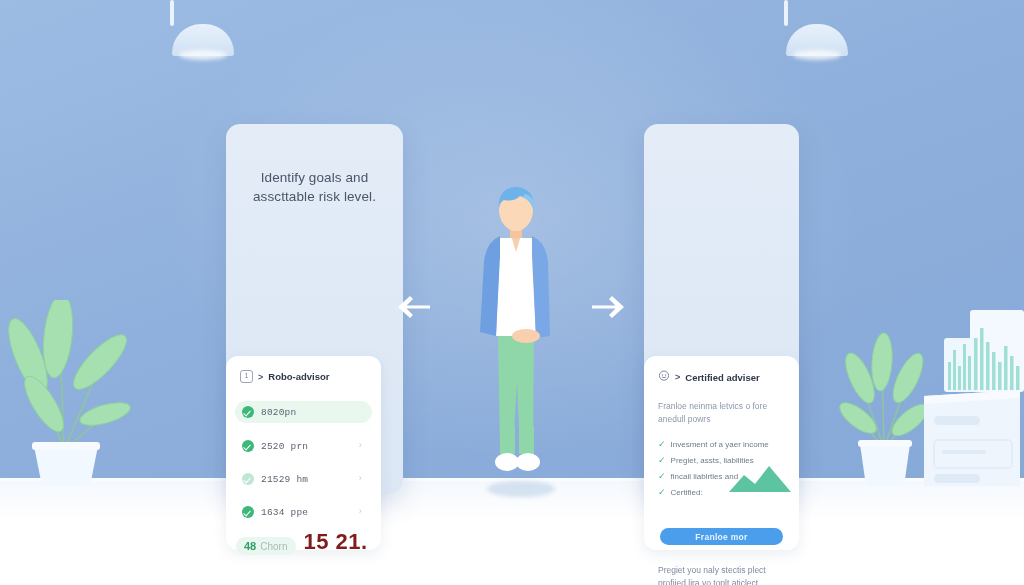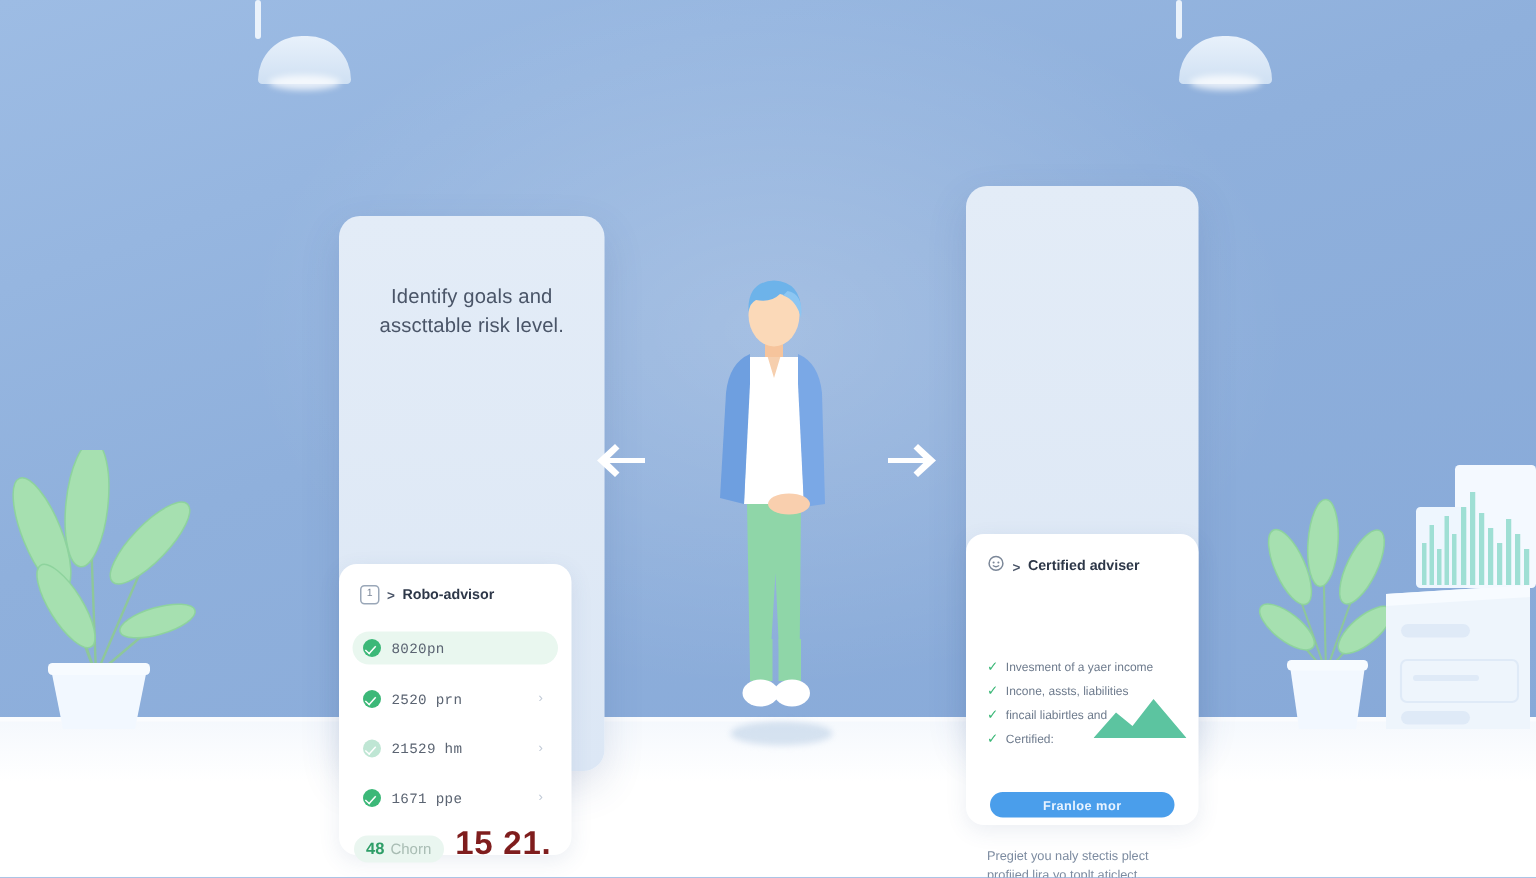--- a/index.html
+++ b/index.html
@@ -46,21 +46,21 @@
   }
   .lamp-1{left:172px;}
   .lamp-2{left:786px;}
 
   
   .card{
     position:absolute;border-radius:14px;
     background:linear-gradient(180deg,#e3ecf7 0%,#dce7f5 100%);
     box-shadow:0 10px 26px rgba(60,90,140,.16);
   }
-  .card-left{left:226px;top:124px;width:177px;height:370px;margin-top:20px;}
+  .card-left{left:226px;top:124px;width:177px;height:370px;}
   .card-right{left:644px;top:124px;width:155px;height:370px;}
 
   .card-title{
     position:absolute;left:12px;right:12px;top:44px;
     text-align:center;color:#4a5568;font-size:13.5px;line-height:19px;
     letter-spacing:.1px;
   }
   .card-right .card-title{top:32px;font-size:11.5px;line-height:17px;color:#5a6b84;}
 
   .panel{
@@ -208,21 +208,21 @@
         <span class="txt">2520 prn</span>
         <span class="chev">›</span>
       </div>
       <div class="row row-3">
         <span class="tick pale"></span>
         <span class="txt">21529 hm</span>
         <span class="chev">›</span>
       </div>
       <div class="row row-4">
         <span class="tick"></span>
-        <span class="txt">1671 ppe</span>
+        <span class="txt">1634 ppe</span>
         <span class="chev">›</span>
       </div>
 
       <div class="summary">
         <span class="pill">
           <span class="num">48</span>
           <span class="lbl">Chorn</span>
         </span>
         <span class="big-num">15 21.</span>
       </div>
@@ -238,29 +238,30 @@
             <circle cx="6" cy="5.6" r="4.6" fill="none" stroke="#7b8798" stroke-width="1"></circle>
             <circle cx="4.4" cy="5" r=".7" fill="#7b8798"></circle>
             <circle cx="7.6" cy="5" r=".7" fill="#7b8798"></circle>
             <path d="M4.2 7.2 Q6 8.4 7.8 7.2" fill="none" stroke="#7b8798" stroke-width=".9" stroke-linecap="round"></path>
           </svg>
         </span>
         <span class="head-chev">&gt;</span>
         <span>Certified adviser</span>
       </div>
 
+      <div class="rp-body">Franloe neinma letvics o fore anedull powrs</div>
 
       <div class="check-list">
         <div class="check-item">
           <span class="ck">✓</span>
           <span>Invesment of a yaer income</span>
         </div>
         <div class="check-item">
           <span class="ck">✓</span>
-          <span>Incone, assts, liabilities</span>
+          <span>Pregiet, assts, liabilities</span>
         </div>
         <div class="check-item">
           <span class="ck">✓</span>
           <span>fincail liabirtles and</span>
         </div>
         <div class="check-item">
           <span class="ck">✓</span>
           <span>Certified:</span>
         </div>
       </div>

